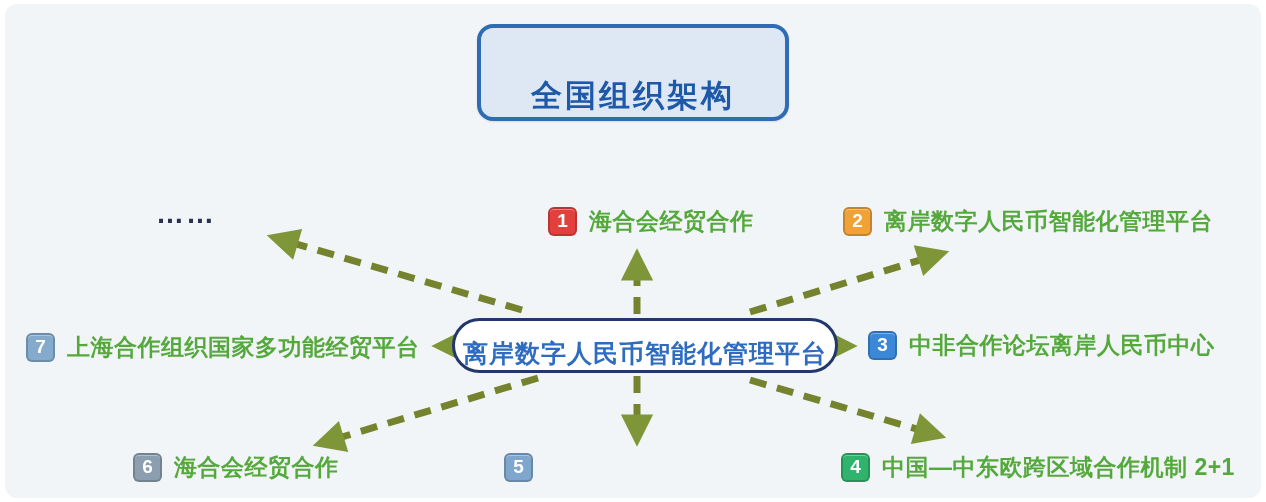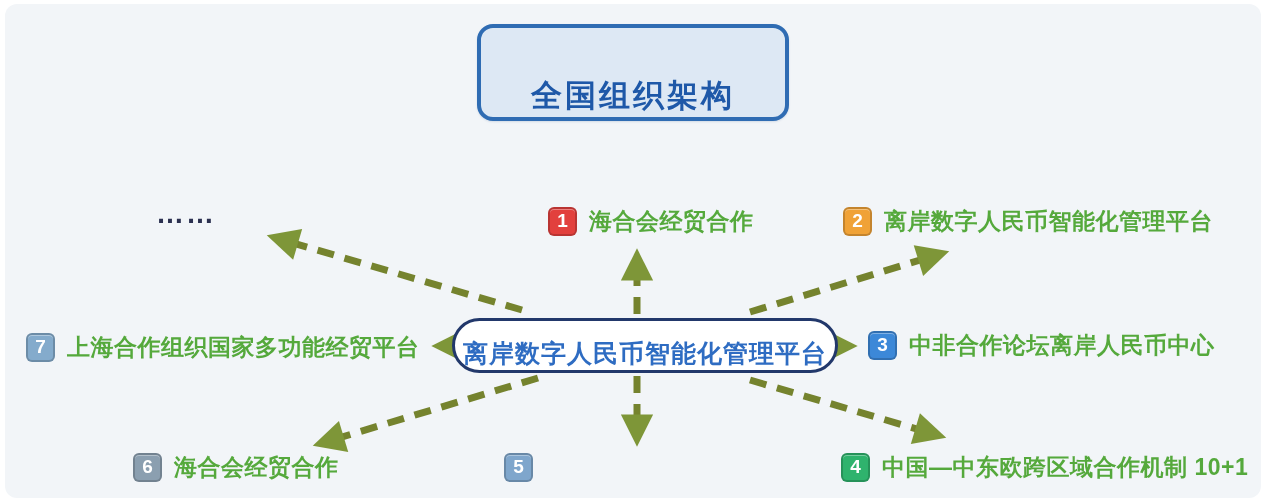--- a/index.html
+++ b/index.html
@@ -93,21 +93,21 @@
     <span class="blabel">离岸数字人民币智能化管理平台</span>
   </div>
 
   <div class="branch b3">
     <span class="badge" style="background-color: rgb(60, 136, 216);">3</span>
     <span class="blabel">中非合作论坛离岸人民币中心</span>
   </div>
 
   <div class="branch b4">
     <span class="badge" style="background-color: rgb(47, 179, 109);">4</span>
-    <span class="blabel">中国—中东欧跨区域合作机制 10+1</span>
+    <span class="blabel">中国—中东欧跨区域合作机制 2+1</span>
   </div>
 
   <div class="branch b5">
     <span class="badge" style="background-color: rgb(127, 166, 204);">5</span>
   </div>
 
   <div class="branch b6">
     <span class="badge" style="background-color: rgb(139, 159, 176);">6</span>
     <span class="blabel">海合会经贸合作</span>
   </div>

